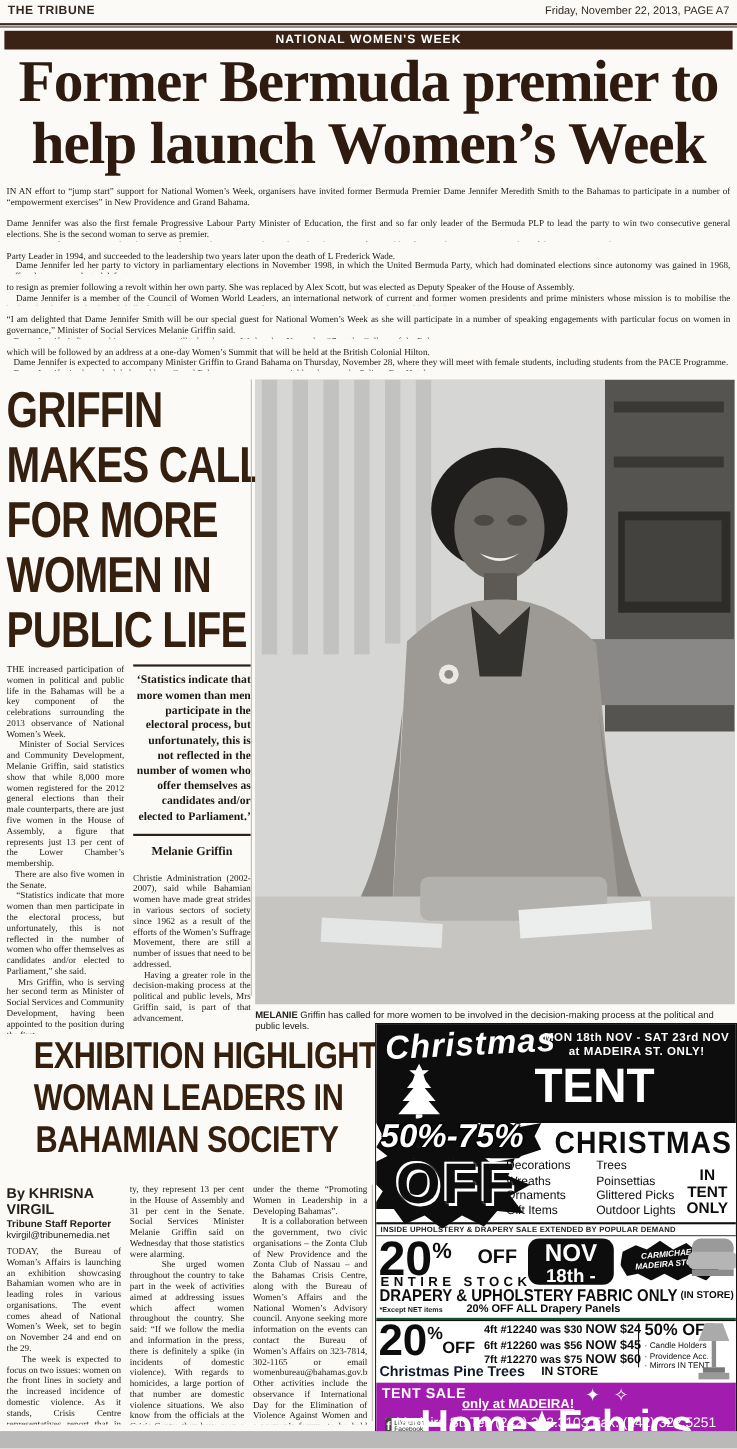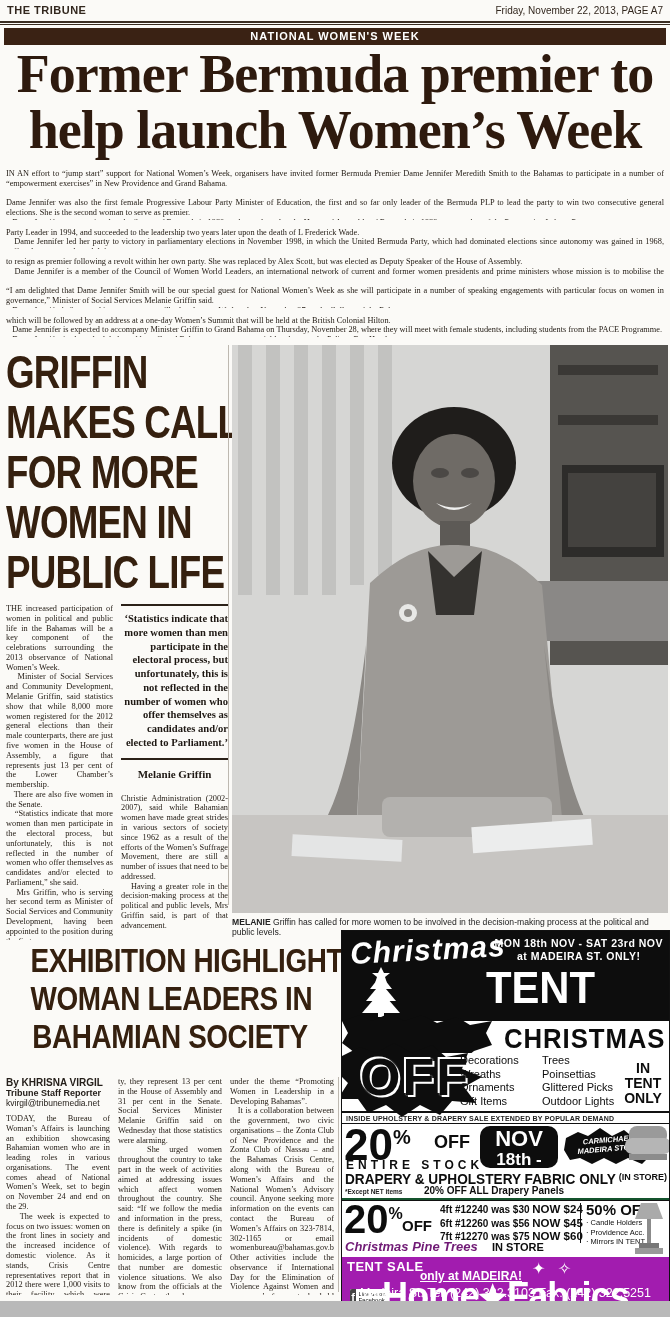--- a/index.html
+++ b/index.html
@@ -37,21 +37,21 @@
   .pq-attr { font-weight:bold; font-size:11px; text-align:center; margin-top:8px; color:#1e1813; font-family:"Liberation Serif", serif; }
   
   .photo { position:absolute; left:232px; top:345px; width:436px; height:568px; background:#cfcfcf; overflow:hidden; }
   .caption { position:absolute; left:232px; top:917px; width:436px; font-size:8.6px; color:#222; }
   .caption b { font-weight:bold; }
   
   .exh-head { position:absolute; top:941px; left:0; width:340px; text-align:center; color:#35200f; }
   .exh-head .eh-line { font-weight:bold; font-size:34px; line-height:38px; letter-spacing:-.5px;
         transform:scaleX(0.82); transform-origin:center; white-space:nowrap; }
   .byline { font-family:"Liberation Sans", sans-serif; margin-bottom:6px; }
-  .byline .b1 { font-weight:bold; font-size:10px; }
+  .byline .b1 { font-weight:bold; font-size:13px; }
   .byline .b2 { font-weight:bold; font-size:9px; }
   .byline .b3 { font-size:8.5px; }
   .exh-cols { position:absolute; top:1077px; left:6px; width:328px; height:218px; }
   .v-rule-ad { position:absolute; left:338px; top:1077px; width:1px; height:215px; background:#bdb8b0; }
   
   .ad { position:absolute; left:341px; top:930px; width:329px; height:372px; background:#fff;
         border:1px solid #111; display:flex; flex-direction:column; overflow:hidden; }
   .ad-top { position:relative; background:#0d0d0d; height:90px; color:#fff; flex:none; }
   .xmas-script { position:absolute; left:8px; top:2px; font-size:30px; font-weight:bold; font-style:italic;
                  transform:rotate(-3deg); letter-spacing:1px; }
@@ -91,21 +91,21 @@
   .ad-drapery { position:relative; height:30px; border-bottom:2px solid #14532d; flex:none; background:#fff; }
   .drap-main { position:absolute; left:3px; top:0px; font-weight:bold; font-size:15.5px; color:#0d0d0d;
                transform:scaleX(.88); transform-origin:left; white-space:nowrap; }
   .drap-par  { position:absolute; right:2px; top:2px; font-weight:bold; font-size:9px; color:#0d0d0d; }
   .except    { position:absolute; left:3px; top:18px; font-size:6.5px; font-weight:bold; color:#222; }
   .panels    { position:absolute; left:82px; top:15px; font-weight:bold; font-size:10px; color:#0d0d0d; }
   .ad-pine { position:relative; height:57px; border-top:1px solid #111; flex:none; background:#fff; }
   .pine20 { position:absolute; left:2px; top:-4px; font-weight:bold; font-size:40px; color:#0d0d0d; }
   .pine20 sup { font-size:16px; }
   .pineoff { position:absolute; left:60px; top:16px; font-weight:bold; font-size:15px; color:#0d0d0d; }
-  .pinelabel { position:absolute; left:3px; top:38px; font-weight:bold; font-size:13px; color:#701a75; white-space:nowrap;font-style:italic; }
+  .pinelabel { position:absolute; left:3px; top:38px; font-weight:bold; font-size:13px; color:#0f172a; white-space:nowrap; }
   .prices { position:absolute; left:98px; top:2px; font-size:10px; color:#0d0d0d; line-height:12.5px; white-space:nowrap; }
   .prices .pl { font-weight:bold; }
   .prices .now { font-weight:bold; font-size:11.5px; }
   .instore { position:absolute; left:150px; top:40px; font-weight:bold; font-size:11px; color:#0d0d0d; }
   .pdiv { position:absolute; left:238px; top:2px; width:1px; height:40px; background:#111; }
   .fifty { position:absolute; left:244px; top:0px; font-weight:bold; font-size:15px; color:#0d0d0d; }
   .fifty-items { position:absolute; left:244px; top:17px; font-size:7.5px; line-height:9.5px; color:#0d0d0d; }
   .lamp { position:absolute; right:0; top:0; }
   .ad-bottom { position:relative; flex:1; background:#a21caf; color:#fff; }
   .ts-b { position:absolute; left:5px; top:2px; font-weight:bold; font-size:13px; letter-spacing:.5px; }
@@ -274,20 +274,21 @@
           <rect x="18" y="48" width="6" height="4" fill="#fff"></rect>
         </svg>
       </div>
       <div class="tent-sale">TENT SALE!</div>
     </div>
 
     <div class="ad-strip5075">
       <svg class="burst5075" viewBox="0 0 150 44">
         <polygon fill="#0d0d0d" points="0,6 18,0 30,6 48,-2 62,6 80,0 95,8 115,2 128,10 150,6 144,18 150,30 132,36 122,44 102,38 86,46 68,38 52,46 36,38 20,44 8,34 0,28 6,18"></polygon>
       </svg>
+      <div class="t5075">50%-75%</div>
       <div class="christmas-word">CHRISTMAS</div>
     </div>
 
     <div class="ad-offrow">
       <svg class="burst-off" viewBox="0 0 150 74">
         <polygon fill="#0d0d0d" points="4,14 24,4 40,10 58,0 76,10 96,2 110,14 132,10 126,26 146,34 128,44 140,60 116,58 104,72 84,62 66,74 50,62 32,70 22,56 2,56 12,40 0,28"></polygon>
       </svg>
       <div class="t-off">OFF</div>
       <div class="items items-1">
         <div>Decorations</div>

